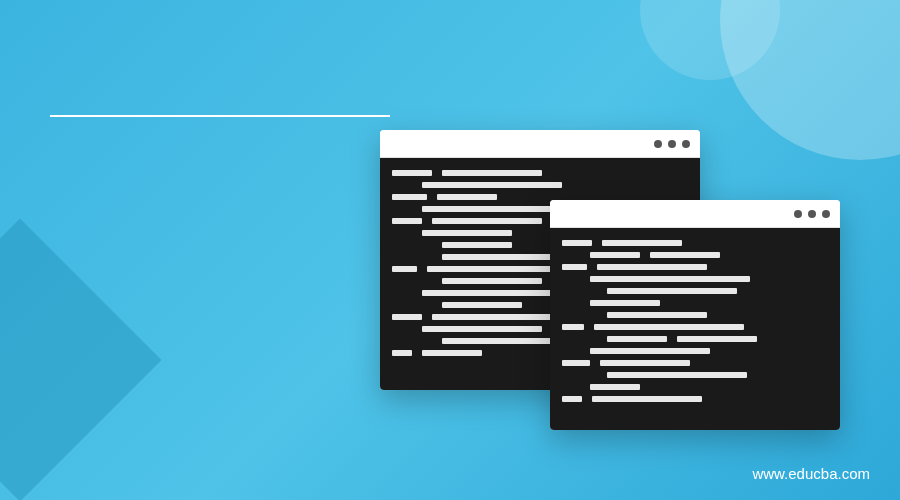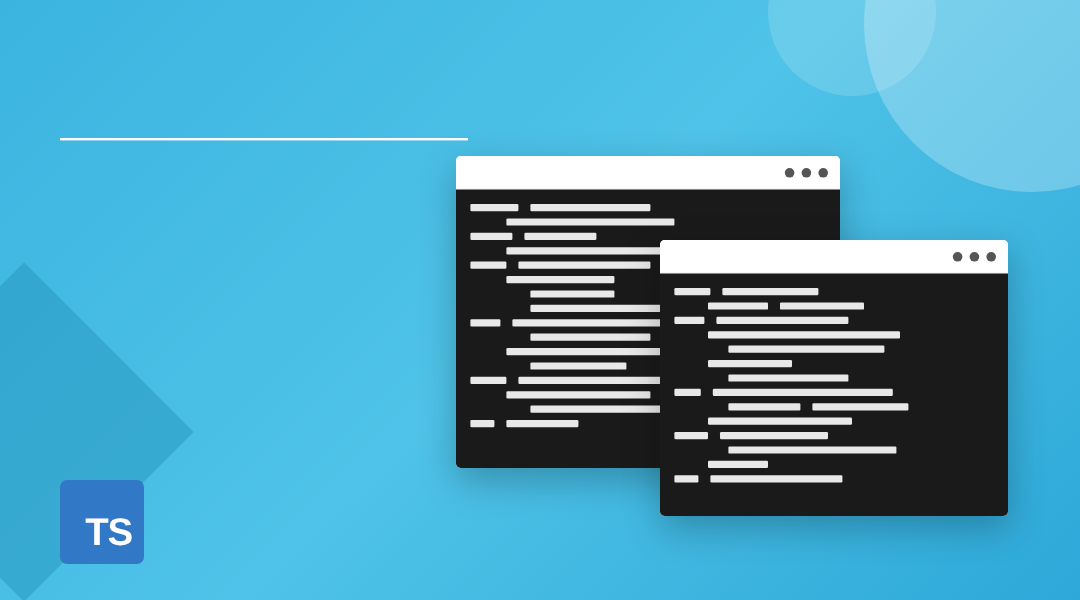--- a/index.html
+++ b/index.html
@@ -177,24 +177,22 @@
 <body>
 
 <div class="banner">
 
   <div class="circle-small"></div>
   <div class="circle-large"></div>
   <div class="diagonal-shape"></div>
 
   <div class="title-underline"></div>
 
-  <div class="ts-badge">
-    <span class="ts-badge-text">TS</span>
-  </div>
-
+
+  <div class="website-url">www.educba.com</div>
 
   <div class="windows-container">
 
     <div class="code-window window-back">
       <div class="window-header">
         <div class="window-dot"></div>
         <div class="window-dot"></div>
         <div class="window-dot"></div>
       </div>
       <div class="window-body">

